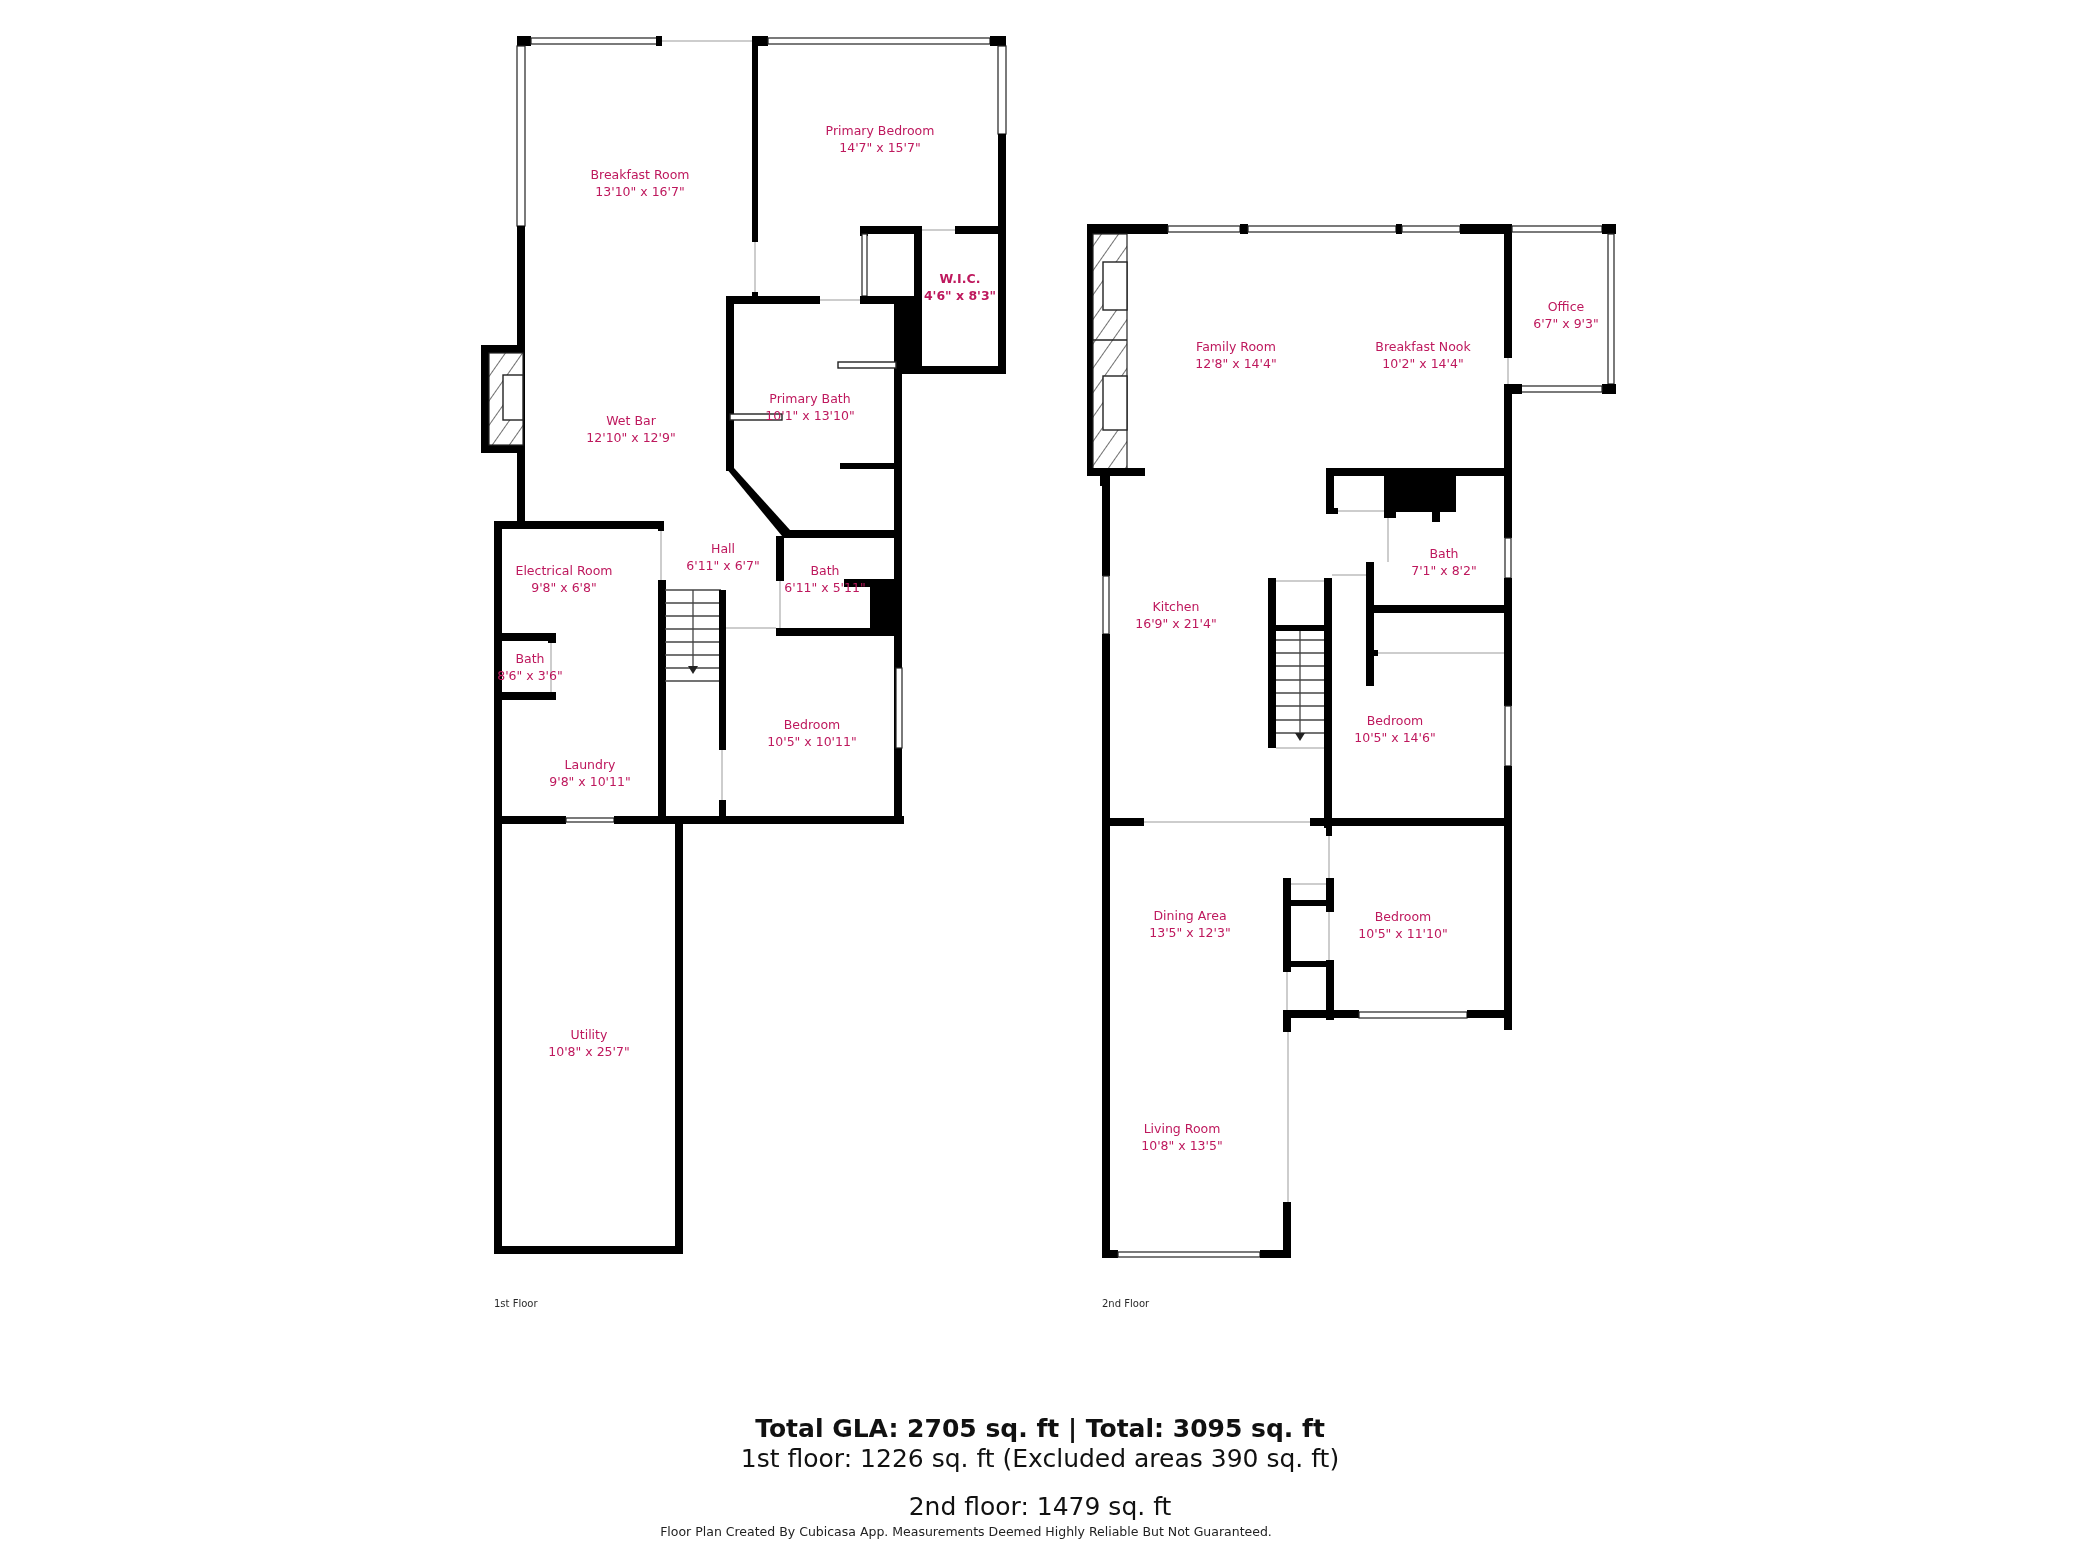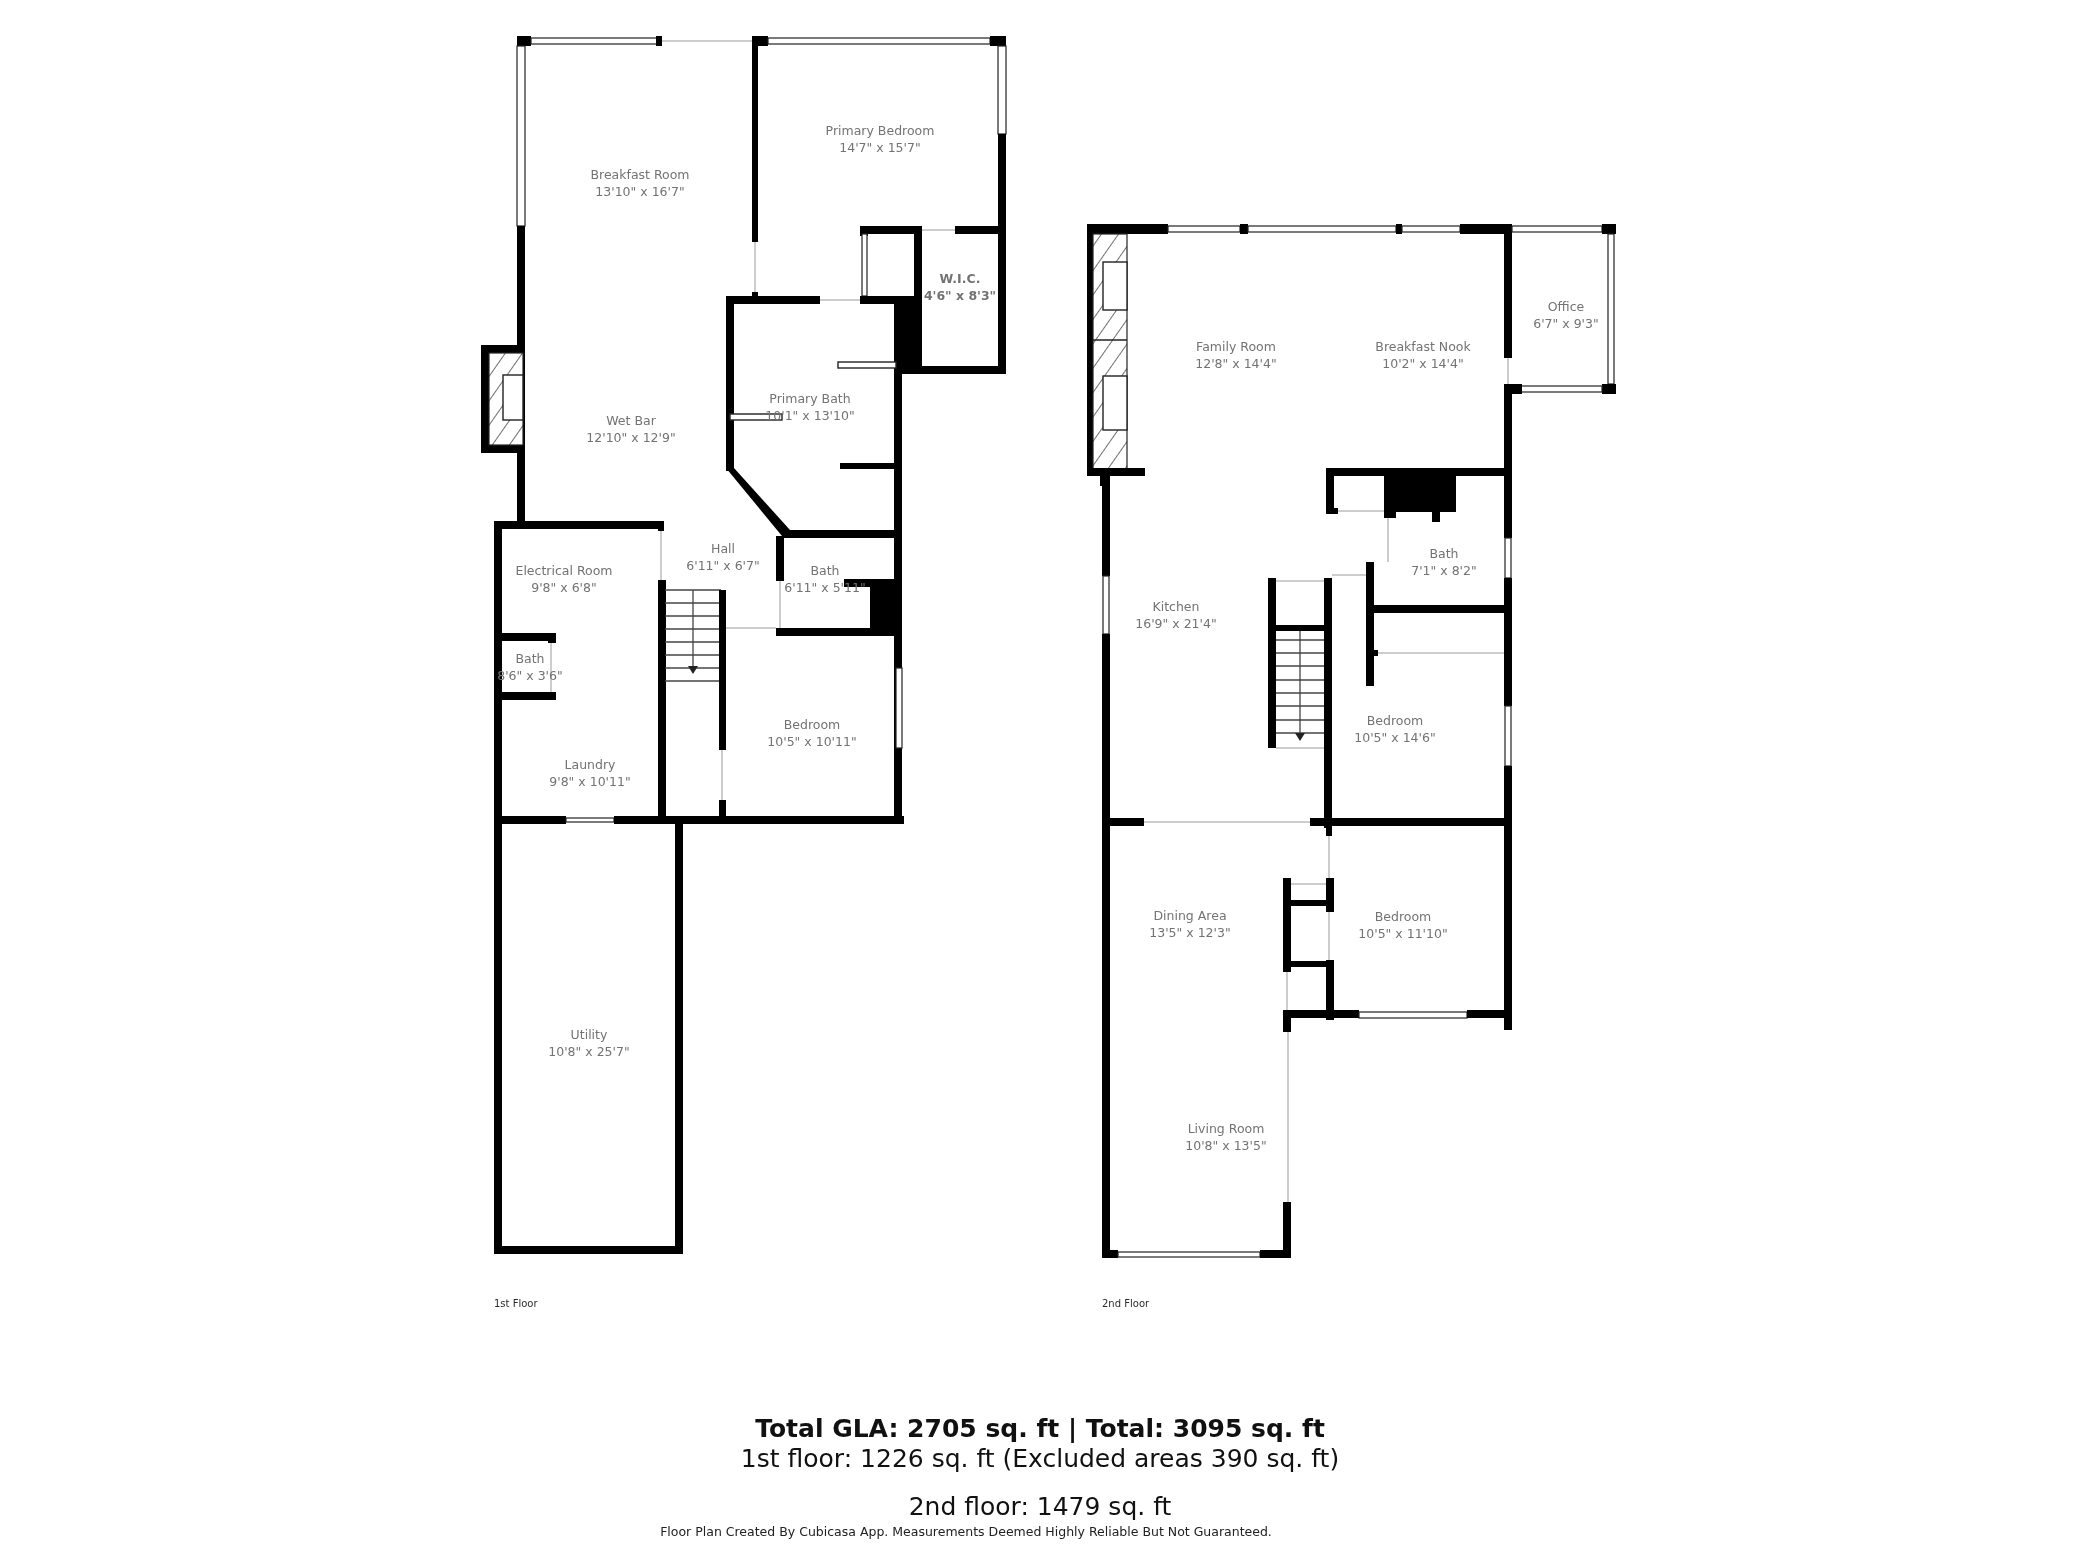--- a/index.html
+++ b/index.html
@@ -5,21 +5,21 @@
   html, body { margin:0; padding:0; background:#ffffff; }
   body { width:2080px; height:1560px; position:relative; overflow:hidden;
          font-family:"DejaVu Sans", "Liberation Sans", sans-serif; color:#222; }
   #plan { position:absolute; left:0; top:0; width:2080px; height:1560px; }
   .wall { fill:#000; }
   .win { fill:#fff; stroke:#222; stroke-width:1.2; }
   .thin { stroke:#bdbdbd; stroke-width:1.5; fill:none; }
   .hatch { fill:url(#hatch); stroke:#222; stroke-width:1.2; }
   .inner-box { fill:#fff; stroke:#222; stroke-width:1.4; }
   .room-label { position:absolute; transform:translateX(-50%); text-align:center;
-                font-size:12.5px; line-height:17px; color:#737373; white-space:nowrap; }
+                font-size:12.5px; line-height:17px; color:#be185d; white-space:nowrap; }
   .floor-label { position:absolute; font-size:10px; color:#2a2a2a; }
   .summary { position:absolute; left:0; width:2080px; text-align:center; color:#111; }
   .summary .title { font-weight:bold; font-size:25px; top:1414px; position:absolute; width:100%; }
   .summary .line { font-size:25px; position:absolute; width:100%; }
   .disclaimer { position:absolute; top:1524px; left:0; width:1932px; text-align:center; font-size:12.5px; color:#222; }
   .stairs line { stroke:#444; stroke-width:1.3; }
 </style>
 </head>
 <body>
 
@@ -297,21 +297,21 @@
   <div>10'5" x 14'6"</div>
 </div>
 <div class="room-label" style="left:1190px; top:907px;">
   <div>Dining Area</div>
   <div>13'5" x 12'3"</div>
 </div>
 <div class="room-label" style="left:1403px; top:908px;">
   <div>Bedroom</div>
   <div>10'5" x 11'10"</div>
 </div>
-<div class="room-label" style="left:1182px; top:1120px;margin-left:44px;">
+<div class="room-label" style="left:1182px; top:1120px;">
   <div>Living Room</div>
   <div>10'8" x 13'5"</div>
 </div>
 <div class="floor-label" style="left:1102px; top:1298px;">2nd Floor</div>
 
 <div class="summary">
   <div class="title" style="top:1414px;">Total GLA: 2705 sq. ft | Total: 3095 sq. ft</div>
   <div class="line" style="top:1444px;">1st floor: 1226 sq. ft (Excluded areas 390 sq. ft)</div>
   <div class="line" style="top:1492px;">2nd floor: 1479 sq. ft</div>
 </div>

